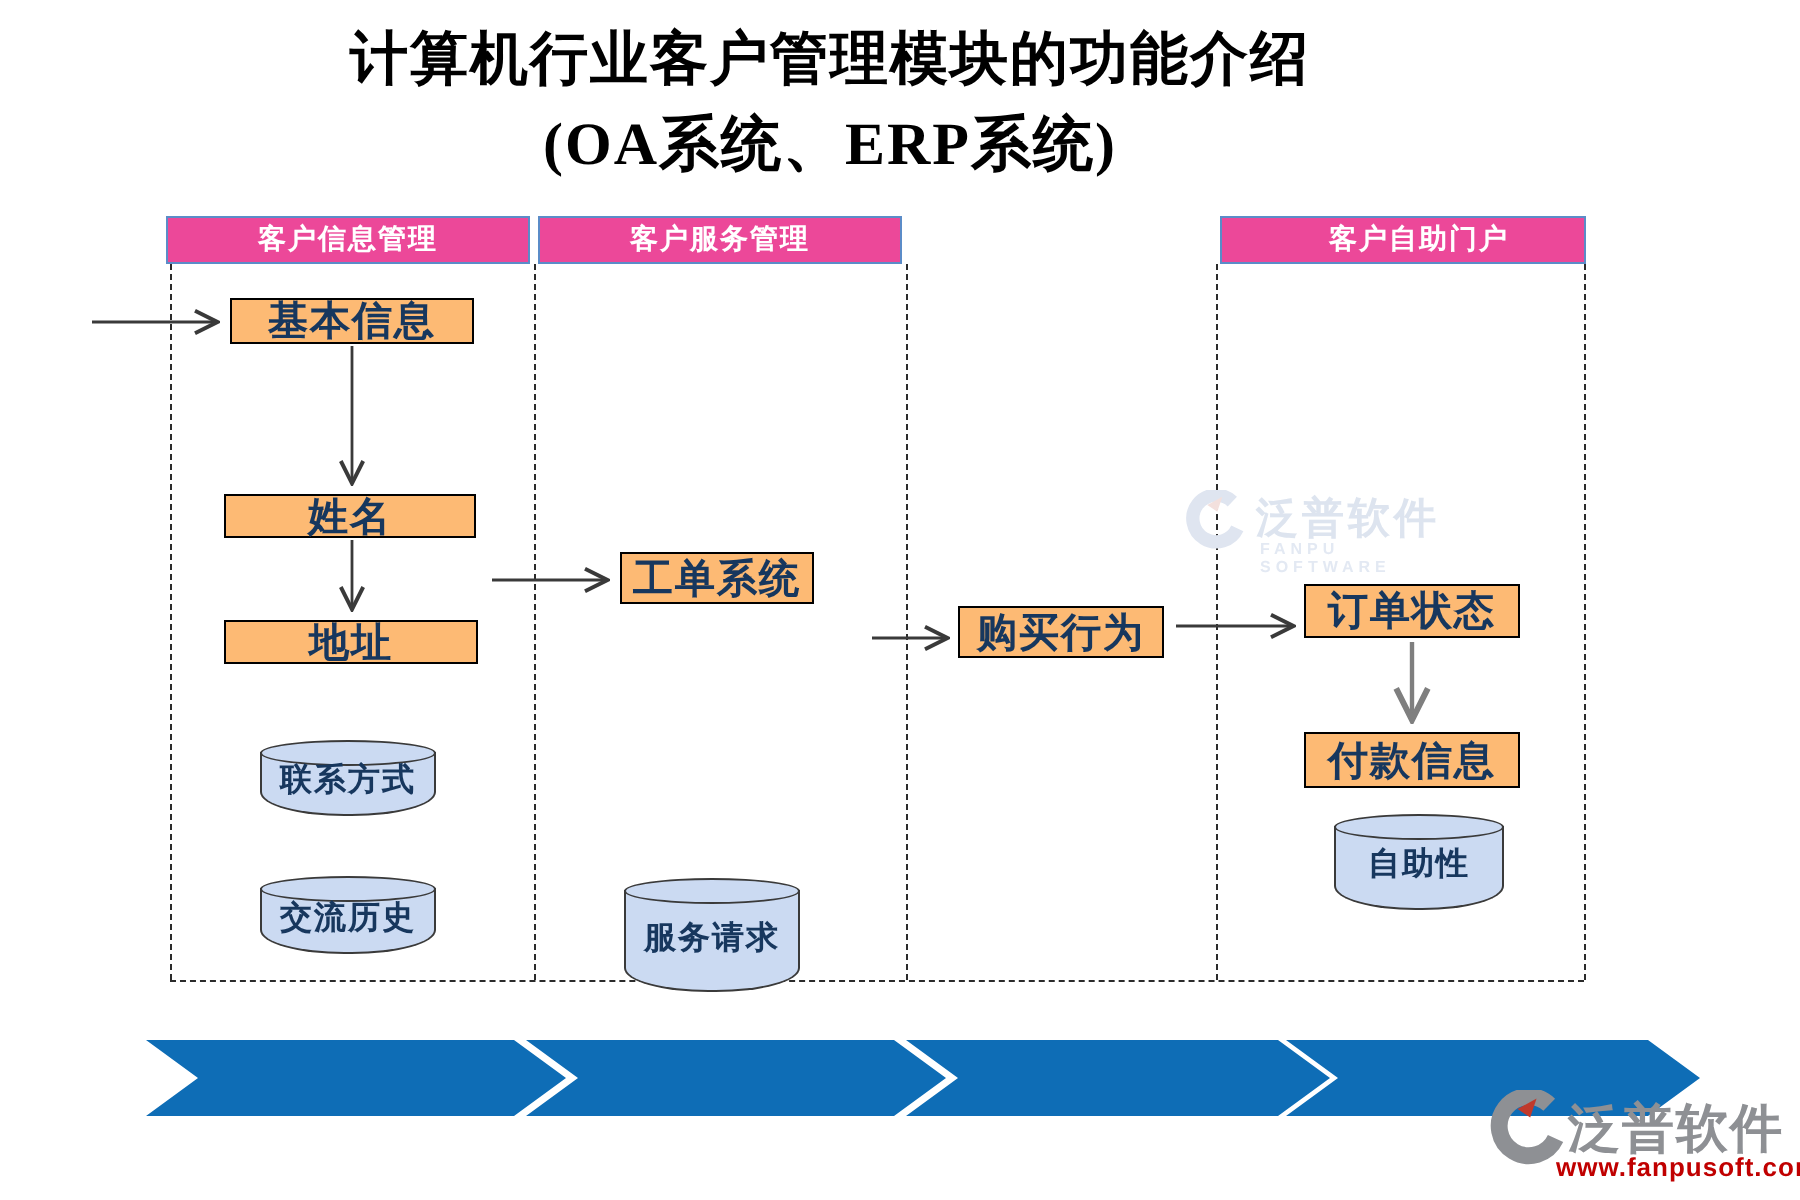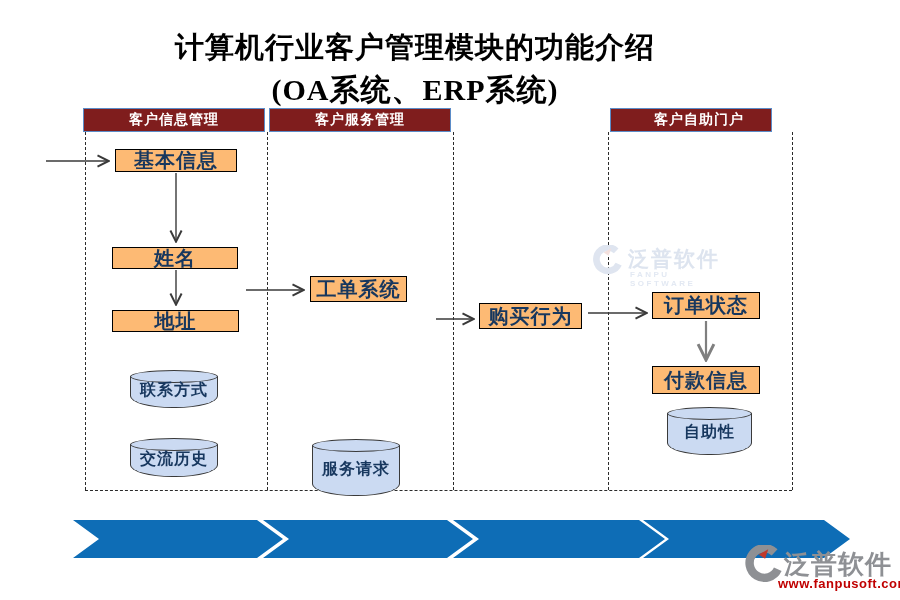--- a/index.html
+++ b/index.html
@@ -3,34 +3,34 @@
 <meta charset="utf-8">
 <style>
   * { margin:0; padding:0; box-sizing:border-box; }
   html,body { background:#ffffff; }
   .stage {
     position:relative; width:900px; height:600px; background:#ffffff; overflow:hidden;
     font-family:"Liberation Sans", sans-serif;
   }
 
   
-  .title-wrap { position:absolute; left:0; top:28px; width:830px; text-align:center; color:#000; }
+  .title-wrap { position:absolute; left:0; top:10px; width:830px; text-align:center; color:#000; }
   .title-line1 { font-family:"Liberation Serif", serif; font-weight:bold; font-size:29px; letter-spacing:1px; }
   .title-line2 { font-family:"Liberation Serif", serif; font-weight:bold; font-size:30px; letter-spacing:1px; margin-top:2px; }
 
   
   .lane-header {
-    position:absolute; top:108px; height:24px; background:#7f1d1d; border:1px solid #5b8cc8;
+    position:absolute; top:108px; height:24px; background:#ec4899; border:1px solid #5b8cc8;
     color:#ffffff; font-weight:bold; font-size:14px;
     display:flex; align-items:center; justify-content:center; letter-spacing:1px;
   }
   #lane-h1 { left:83px;  width:182px; }
   #lane-h2 { left:269px; width:182px; }
   #lane-h3 { left:455px; width:150px; }
-  #lane-h4 { left:610px; width:162px;padding-left:16px; }
+  #lane-h4 { left:610px; width:183px;padding-left:16px; }
 
   
   .vdash { position:absolute; top:132px; height:358px; width:0; border-left:1.6px dashed #2b2b2b; }
   .hdash { position:absolute; left:85px; top:490px; width:707px; height:0; border-top:1.6px dashed #2b2b2b; }
 
   
   .node-box {
     position:absolute; background:#fdba74; border:1.6px solid #000000;
     display:flex; align-items:center; justify-content:center;
     color:#17375E; font-weight:bold; font-size:20px; letter-spacing:1px;

